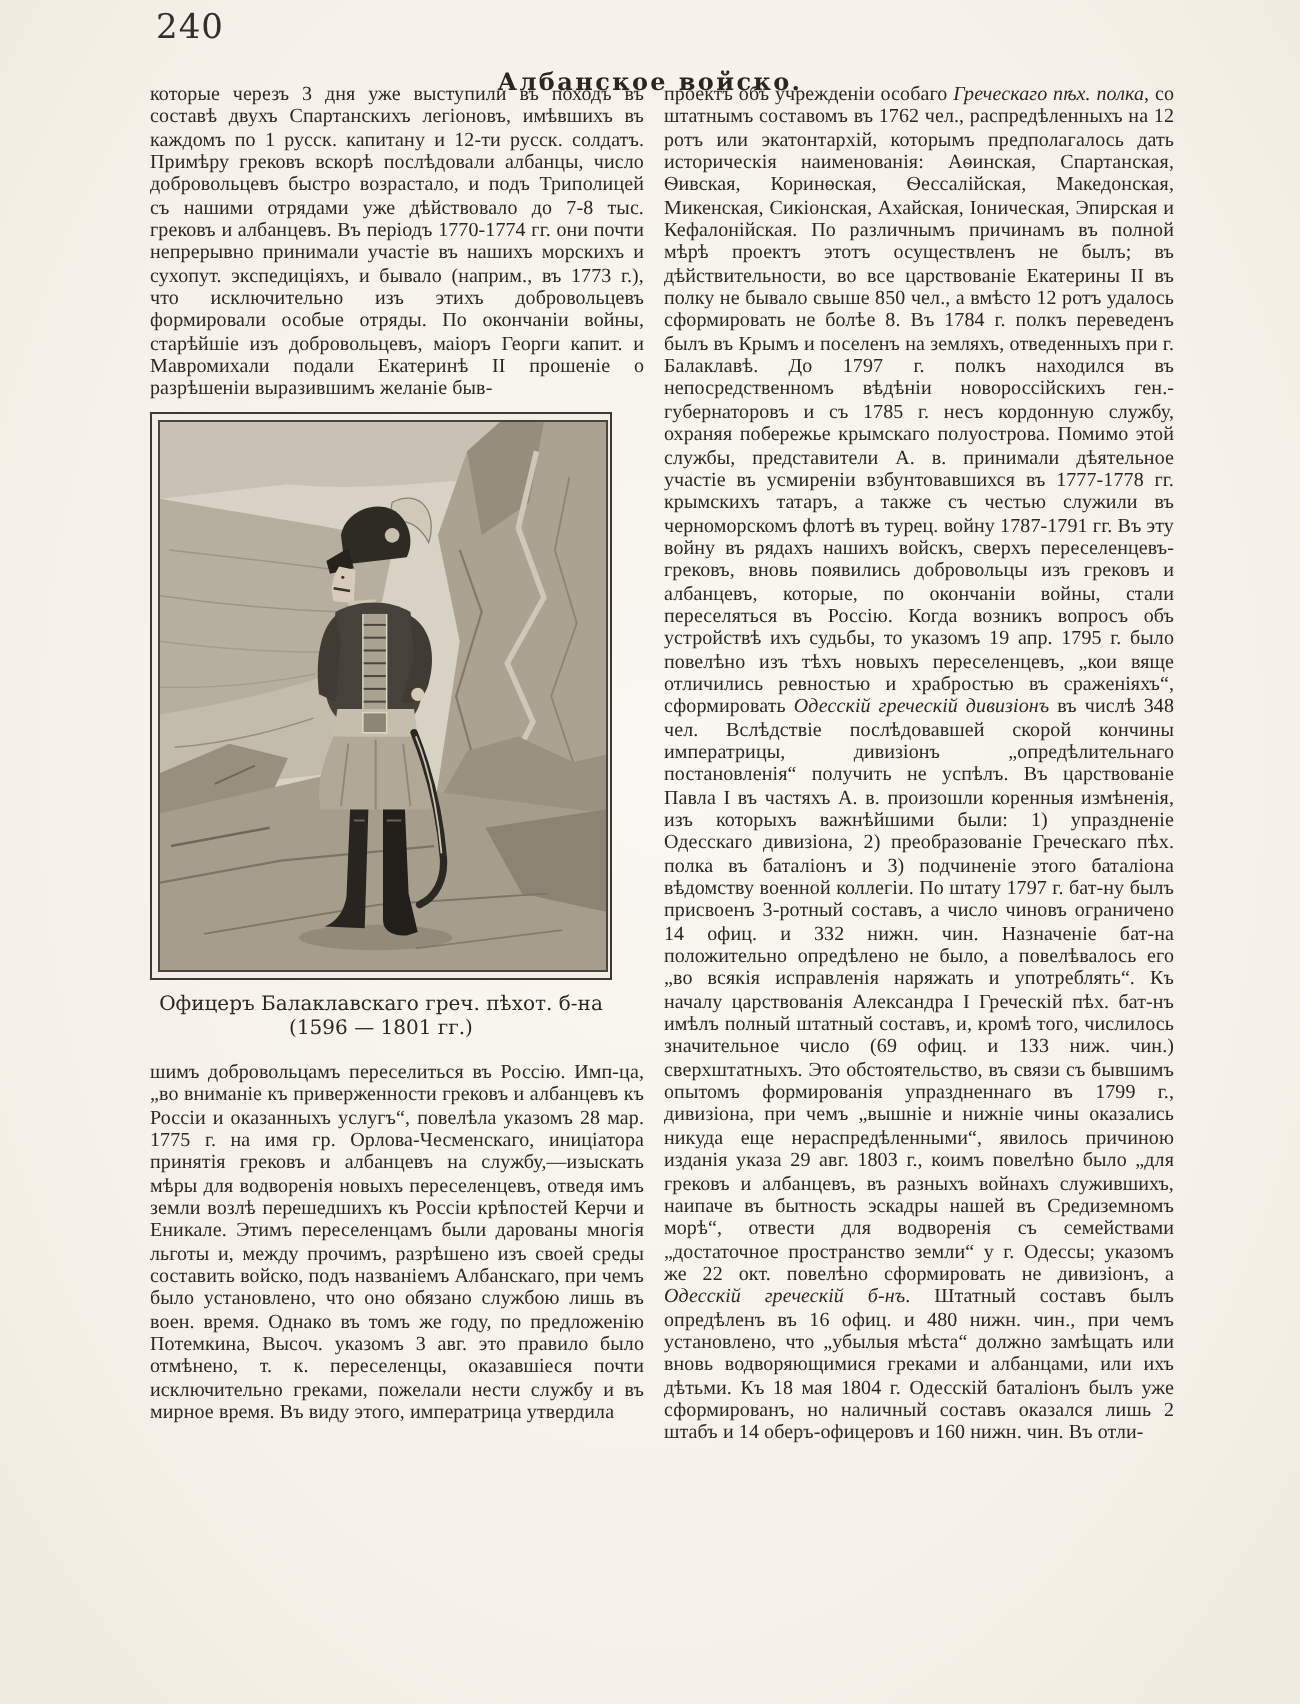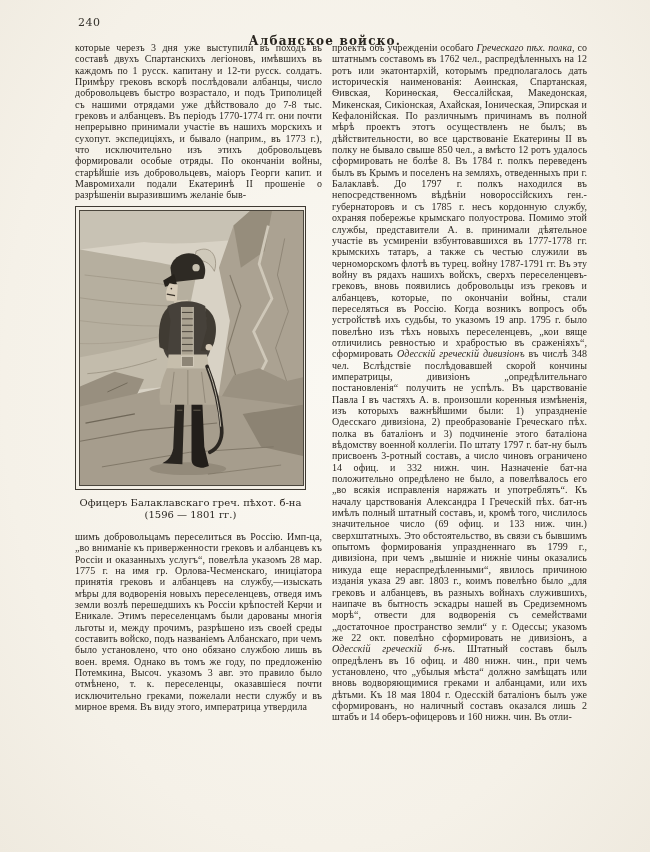--- a/index.html
+++ b/index.html
@@ -7,22 +7,22 @@
     width:650px;height:852px;
     background:#eceae4;
     font-family:"DejaVu Serif","Liberation Serif",serif;
   }
   .page{
     position:relative;width:650px;height:852px;overflow:hidden;
     background:radial-gradient(ellipse at 50% 45%, #faf8f2 0%, #f5f1e8 70%, #efeadf 100%);
     color:#2b2722;
   }
   .page-number{
-    position:absolute;left:78px;top:16px;
-    font-size:11px;letter-spacing:.5px;color:#33302a;
+    position:absolute;left:78px;top:4px;
+    font-size:17px;letter-spacing:.5px;color:#33302a;
   }
   .header-title{
     position:absolute;left:0;right:0;top:34px;text-align:center;
     font-weight:bold;font-size:12px;letter-spacing:1.2px;color:#2a2620;
   }
   .columns{
     position:absolute;top:42px;left:75px;width:512px;
     display:flex;gap:10px;
   }
   .col-left{width:247px;}

